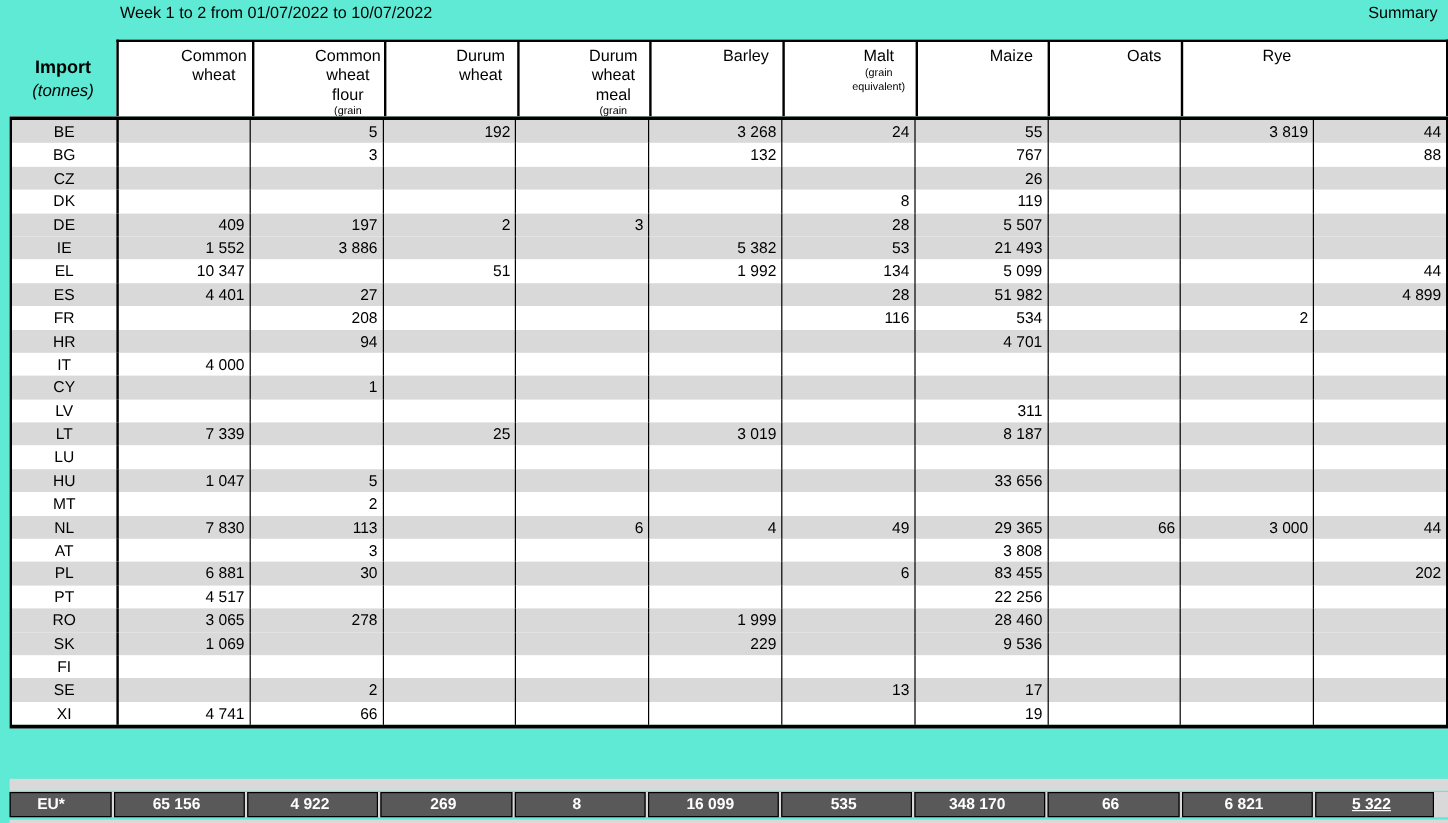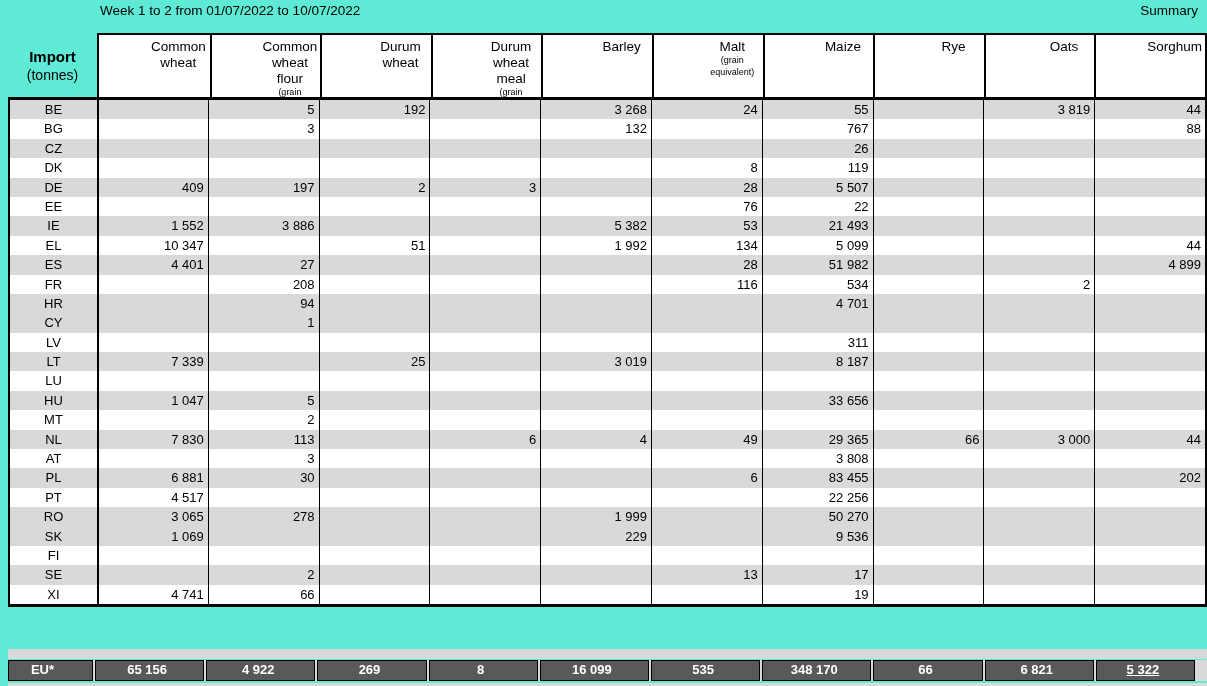--- a/index.html
+++ b/index.html
@@ -5,21 +5,21 @@
   html,body { margin:0; padding:0; background:#ffffff; }
   body { font-family:"Liberation Sans", sans-serif; color:#000; }
   .page { position:relative; width:1207px; height:686px; background:#5eead4; overflow:hidden; }
 
   .title   { position:absolute; left:100px; top:3px; font-size:13.5px; white-space:nowrap; }
   .summary { position:absolute; right:9px;  top:3px; font-size:13.5px; }
 
   .corner { position:absolute; left:8px; top:36px; width:89px; height:60px;
             display:flex; flex-direction:column; justify-content:center; align-items:center; }
   .corner-line1 { font-weight:bold; font-size:15px; line-height:1.25; }
-  .corner-line2 { font-size:14px; line-height:1.25; }
+  .corner-line2 { font-style:italic; font-size:14px; line-height:1.25; }
 
   .header-band { position:absolute; left:97px; top:33px; width:1110px; height:64px;
                  box-sizing:border-box; border:2px solid #000; border-bottom:none;
                  display:grid; grid-template-columns:repeat(10,1fr); background:#fff; }
   .header-cell { border-left:2px solid #000; box-sizing:border-box; text-align:center;
                  padding-top:4px; font-size:13.5px; line-height:1.18; overflow:hidden;padding-left:48px; }
   .header-cell:first-child { border-left:none; }
   .header-sub { font-size:9px; line-height:1.3; }
 
   .tbody { position:absolute; left:8px; top:97px; width:1199px; box-sizing:border-box;
@@ -80,27 +80,24 @@
         <div class="header-line">Barley</div>
       </div>
       <div class="header-cell">
         <div class="header-line">Malt</div>
         <div class="header-sub">(grain equivalent)</div>
       </div>
       <div class="header-cell">
         <div class="header-line">Maize</div>
       </div>
       <div class="header-cell">
+        <div class="header-line">Oats</div>
+      </div>
+      <div class="header-cell">
         <div class="header-line">Rye</div>
-      </div>
-      <div class="header-cell">
-        <div class="header-line">Oats</div>
-      </div>
-      <div class="header-cell">
-        <div class="header-line">Sorghum</div>
       </div>
     </div>
   <div class="tbody" id="tbody">
       <div class="row striped">
         <div class="cell-label">BE</div>
         <div class="cell first-data"></div>
         <div class="cell">5</div>
         <div class="cell">192</div>
         <div class="cell"></div>
         <div class="cell">3 268</div>
@@ -155,33 +152,20 @@
         <div class="cell">197</div>
         <div class="cell">2</div>
         <div class="cell">3</div>
         <div class="cell"></div>
         <div class="cell">28</div>
         <div class="cell">5 507</div>
         <div class="cell"></div>
         <div class="cell"></div>
         <div class="cell"></div>
       </div>
-      <div class="row">
-        <div class="cell-label">EE</div>
-        <div class="cell first-data"></div>
-        <div class="cell"></div>
-        <div class="cell"></div>
-        <div class="cell"></div>
-        <div class="cell"></div>
-        <div class="cell">76</div>
-        <div class="cell">22</div>
-        <div class="cell"></div>
-        <div class="cell"></div>
-        <div class="cell"></div>
-      </div>
       <div class="row striped">
         <div class="cell-label">IE</div>
         <div class="cell first-data">1 552</div>
         <div class="cell">3 886</div>
         <div class="cell"></div>
         <div class="cell"></div>
         <div class="cell">5 382</div>
         <div class="cell">53</div>
         <div class="cell">21 493</div>
         <div class="cell"></div>
@@ -229,20 +213,33 @@
       </div>
       <div class="row striped">
         <div class="cell-label">HR</div>
         <div class="cell first-data"></div>
         <div class="cell">94</div>
         <div class="cell"></div>
         <div class="cell"></div>
         <div class="cell"></div>
         <div class="cell"></div>
         <div class="cell">4 701</div>
+        <div class="cell"></div>
+        <div class="cell"></div>
+        <div class="cell"></div>
+      </div>
+      <div class="row">
+        <div class="cell-label">IT</div>
+        <div class="cell first-data">4 000</div>
+        <div class="cell"></div>
+        <div class="cell"></div>
+        <div class="cell"></div>
+        <div class="cell"></div>
+        <div class="cell"></div>
+        <div class="cell"></div>
         <div class="cell"></div>
         <div class="cell"></div>
         <div class="cell"></div>
       </div>
       <div class="row striped">
         <div class="cell-label">CY</div>
         <div class="cell first-data"></div>
         <div class="cell">1</div>
         <div class="cell"></div>
         <div class="cell"></div>
@@ -371,21 +368,21 @@
         <div class="cell"></div>
       </div>
       <div class="row striped">
         <div class="cell-label">RO</div>
         <div class="cell first-data">3 065</div>
         <div class="cell">278</div>
         <div class="cell"></div>
         <div class="cell"></div>
         <div class="cell">1 999</div>
         <div class="cell"></div>
-        <div class="cell">50 270</div>
+        <div class="cell">28 460</div>
         <div class="cell"></div>
         <div class="cell"></div>
         <div class="cell"></div>
       </div>
       <div class="row striped">
         <div class="cell-label">SK</div>
         <div class="cell first-data">1 069</div>
         <div class="cell"></div>
         <div class="cell"></div>
         <div class="cell"></div>

